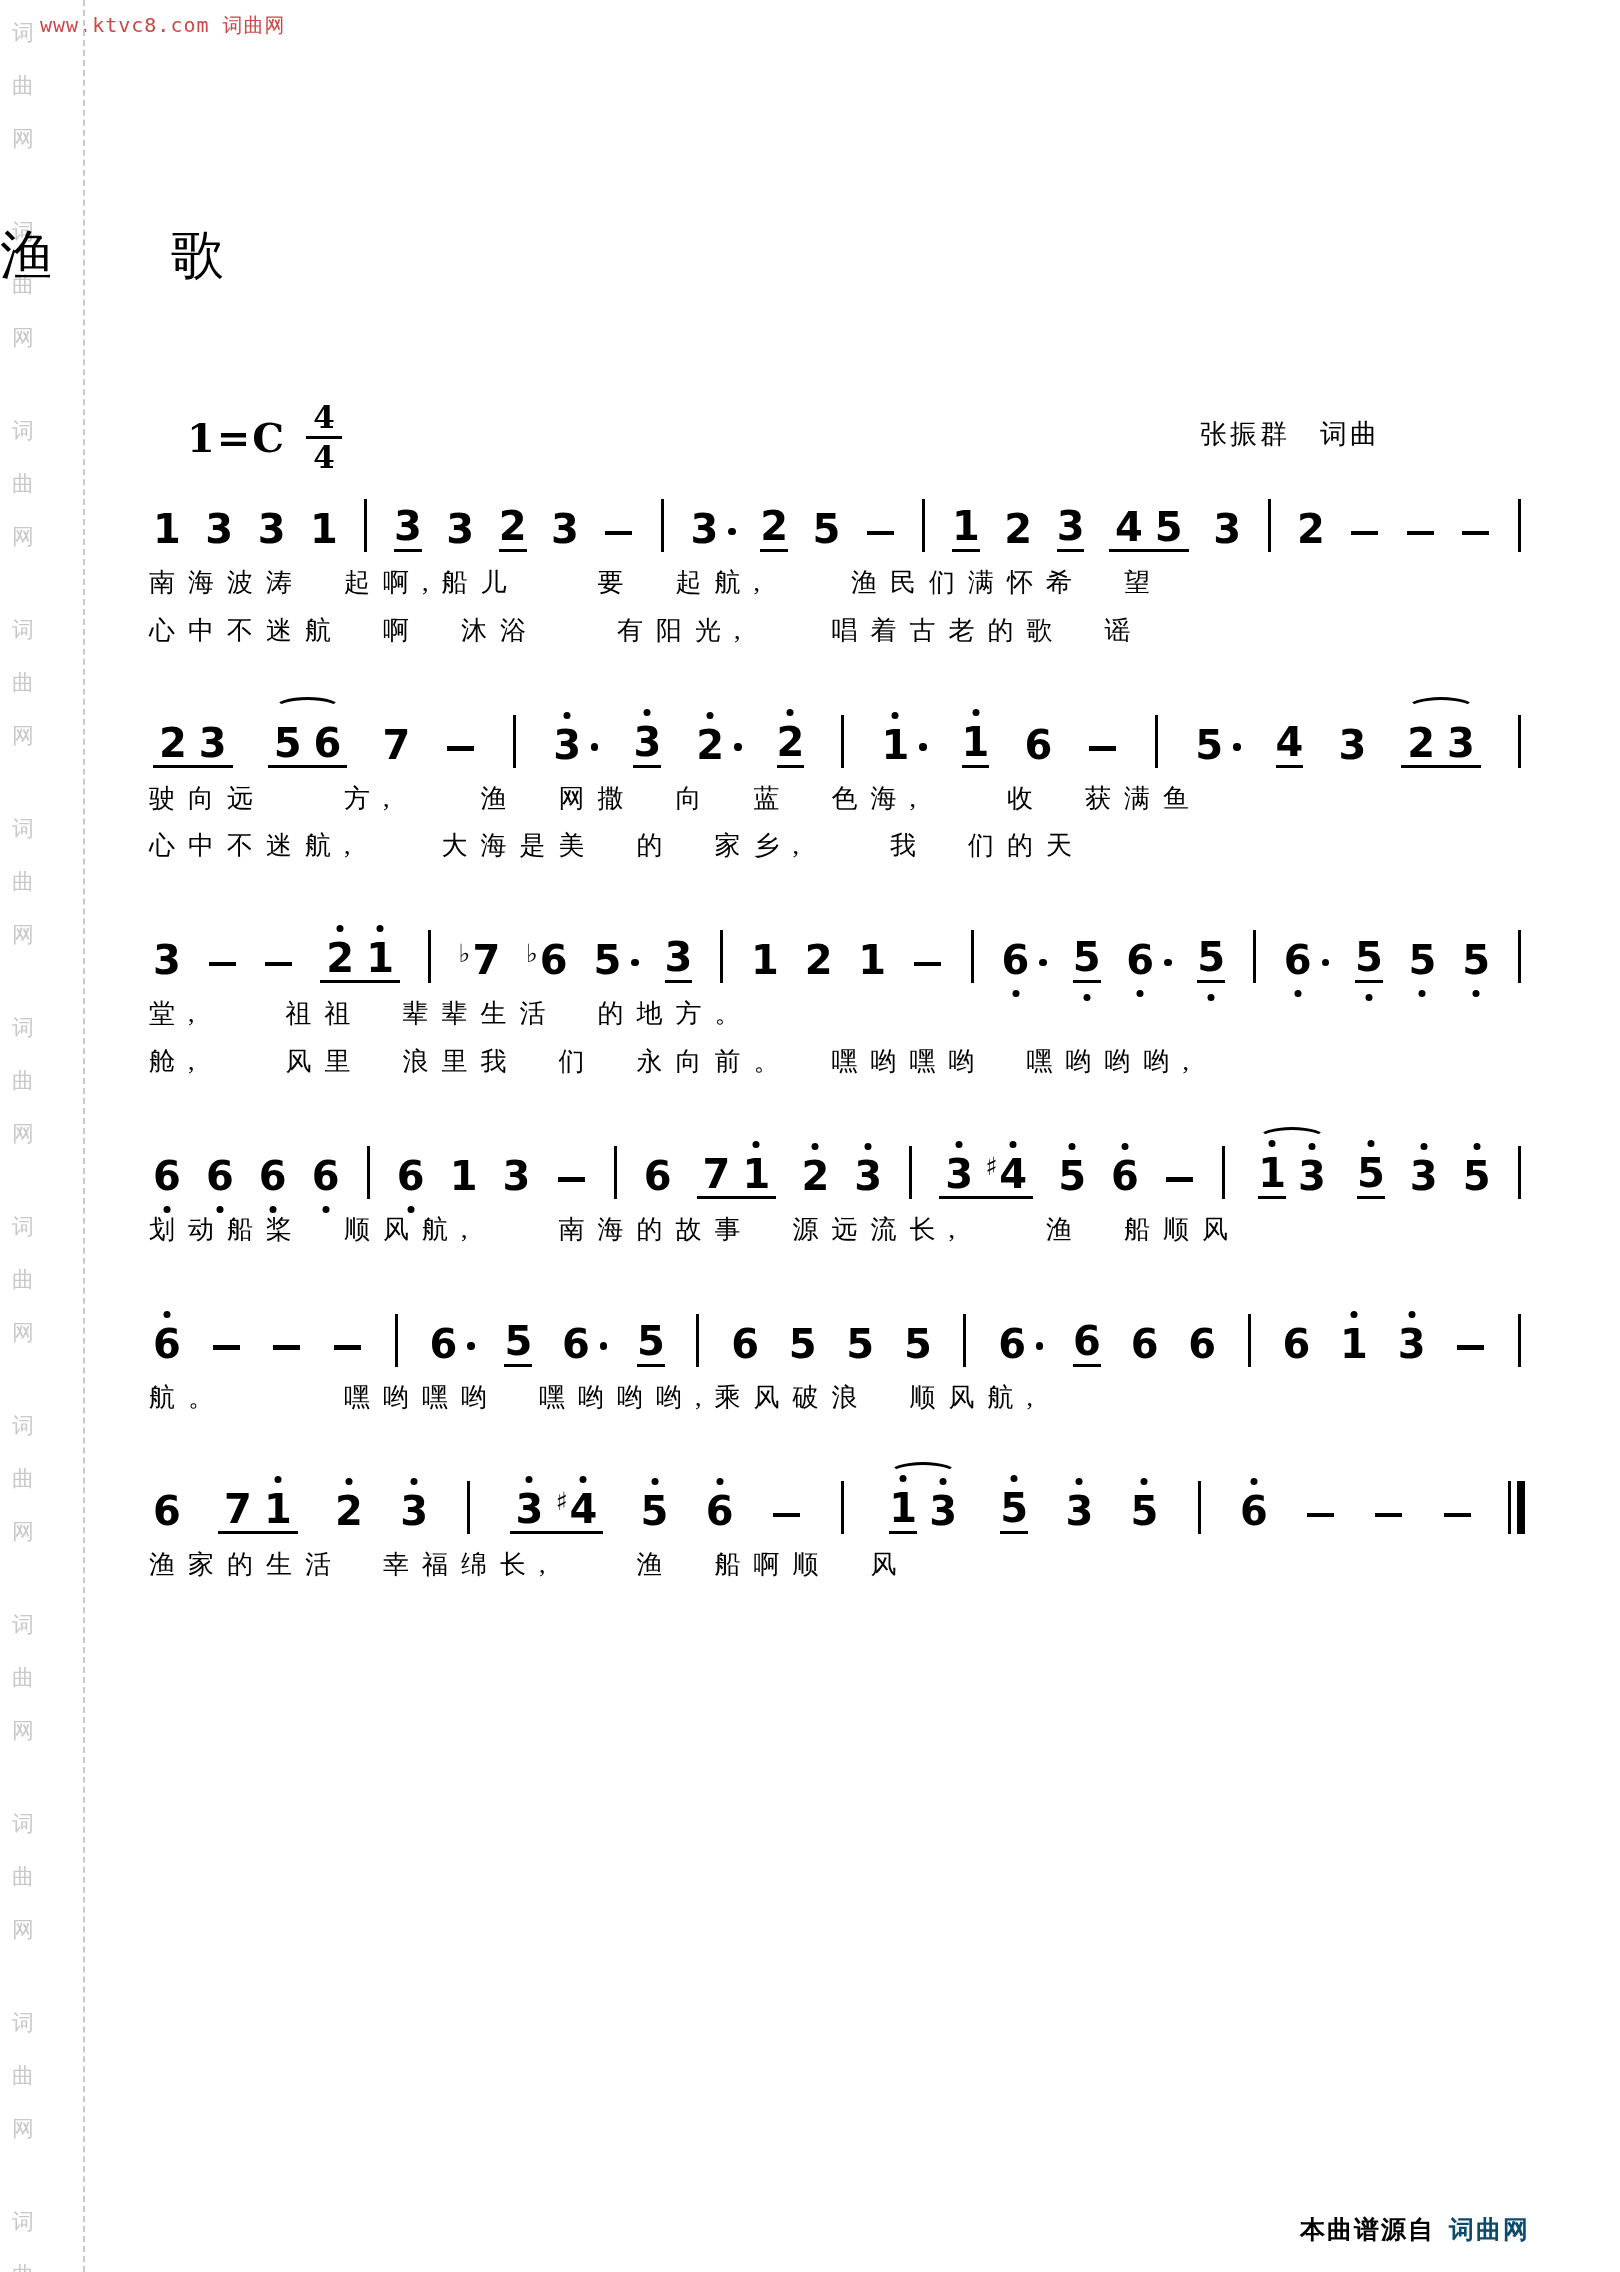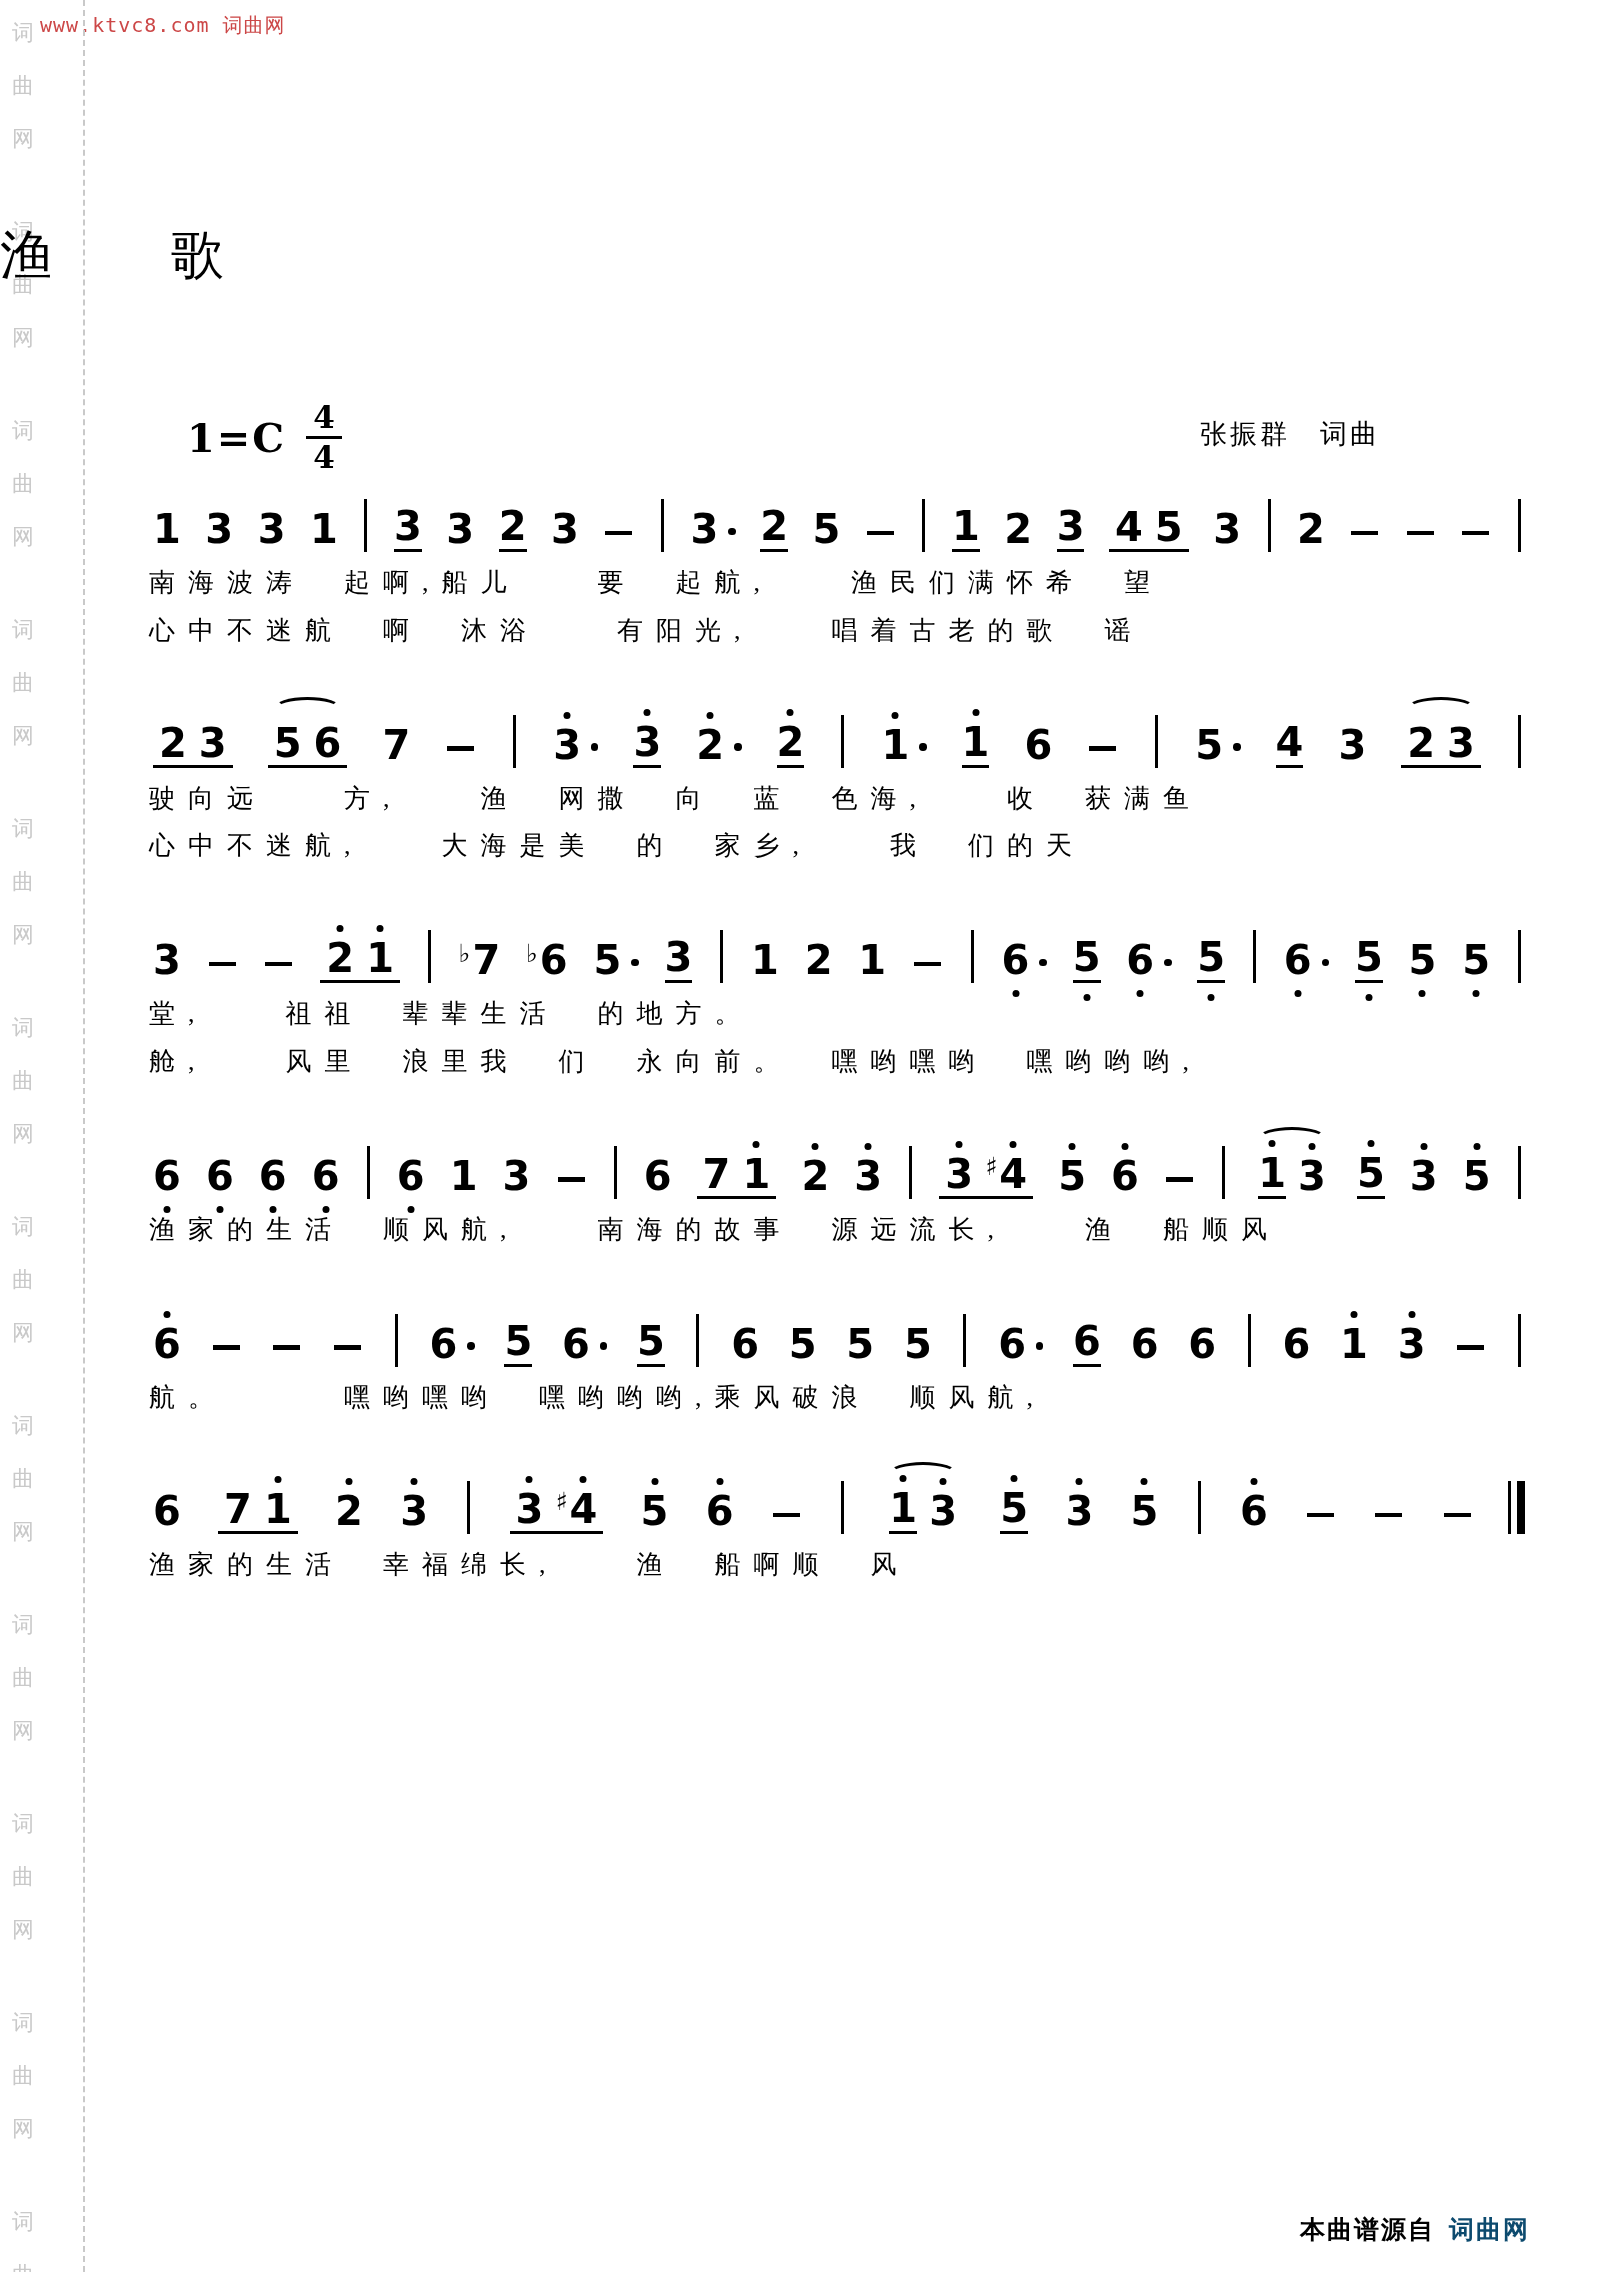--- a/index.html
+++ b/index.html
@@ -551,21 +551,21 @@
                 <span class="dt"></span>
               </span></span>
           </span>
           <span class="note">
             <span class="dg">5<span class="dots-up">
                 <span class="dt"></span>
               </span></span>
           </span>
           <span class="bar"></span>
         </div>
-        <div class="lyric">渔家的生活　顺风航,　　南海的故事　源远流长,　　渔　船顺风</div>
+        <div class="lyric">划动船桨　顺风航,　　南海的故事　源远流长,　　渔　船顺风</div>
       </div>
       <div class="system">
         <div class="sys-notes">
           <span class="note">
             <span class="dg">6<span class="dots-up">
                 <span class="dt"></span>
               </span></span>
           </span>
           <span class="dash"></span>
           <span class="dash"></span>

